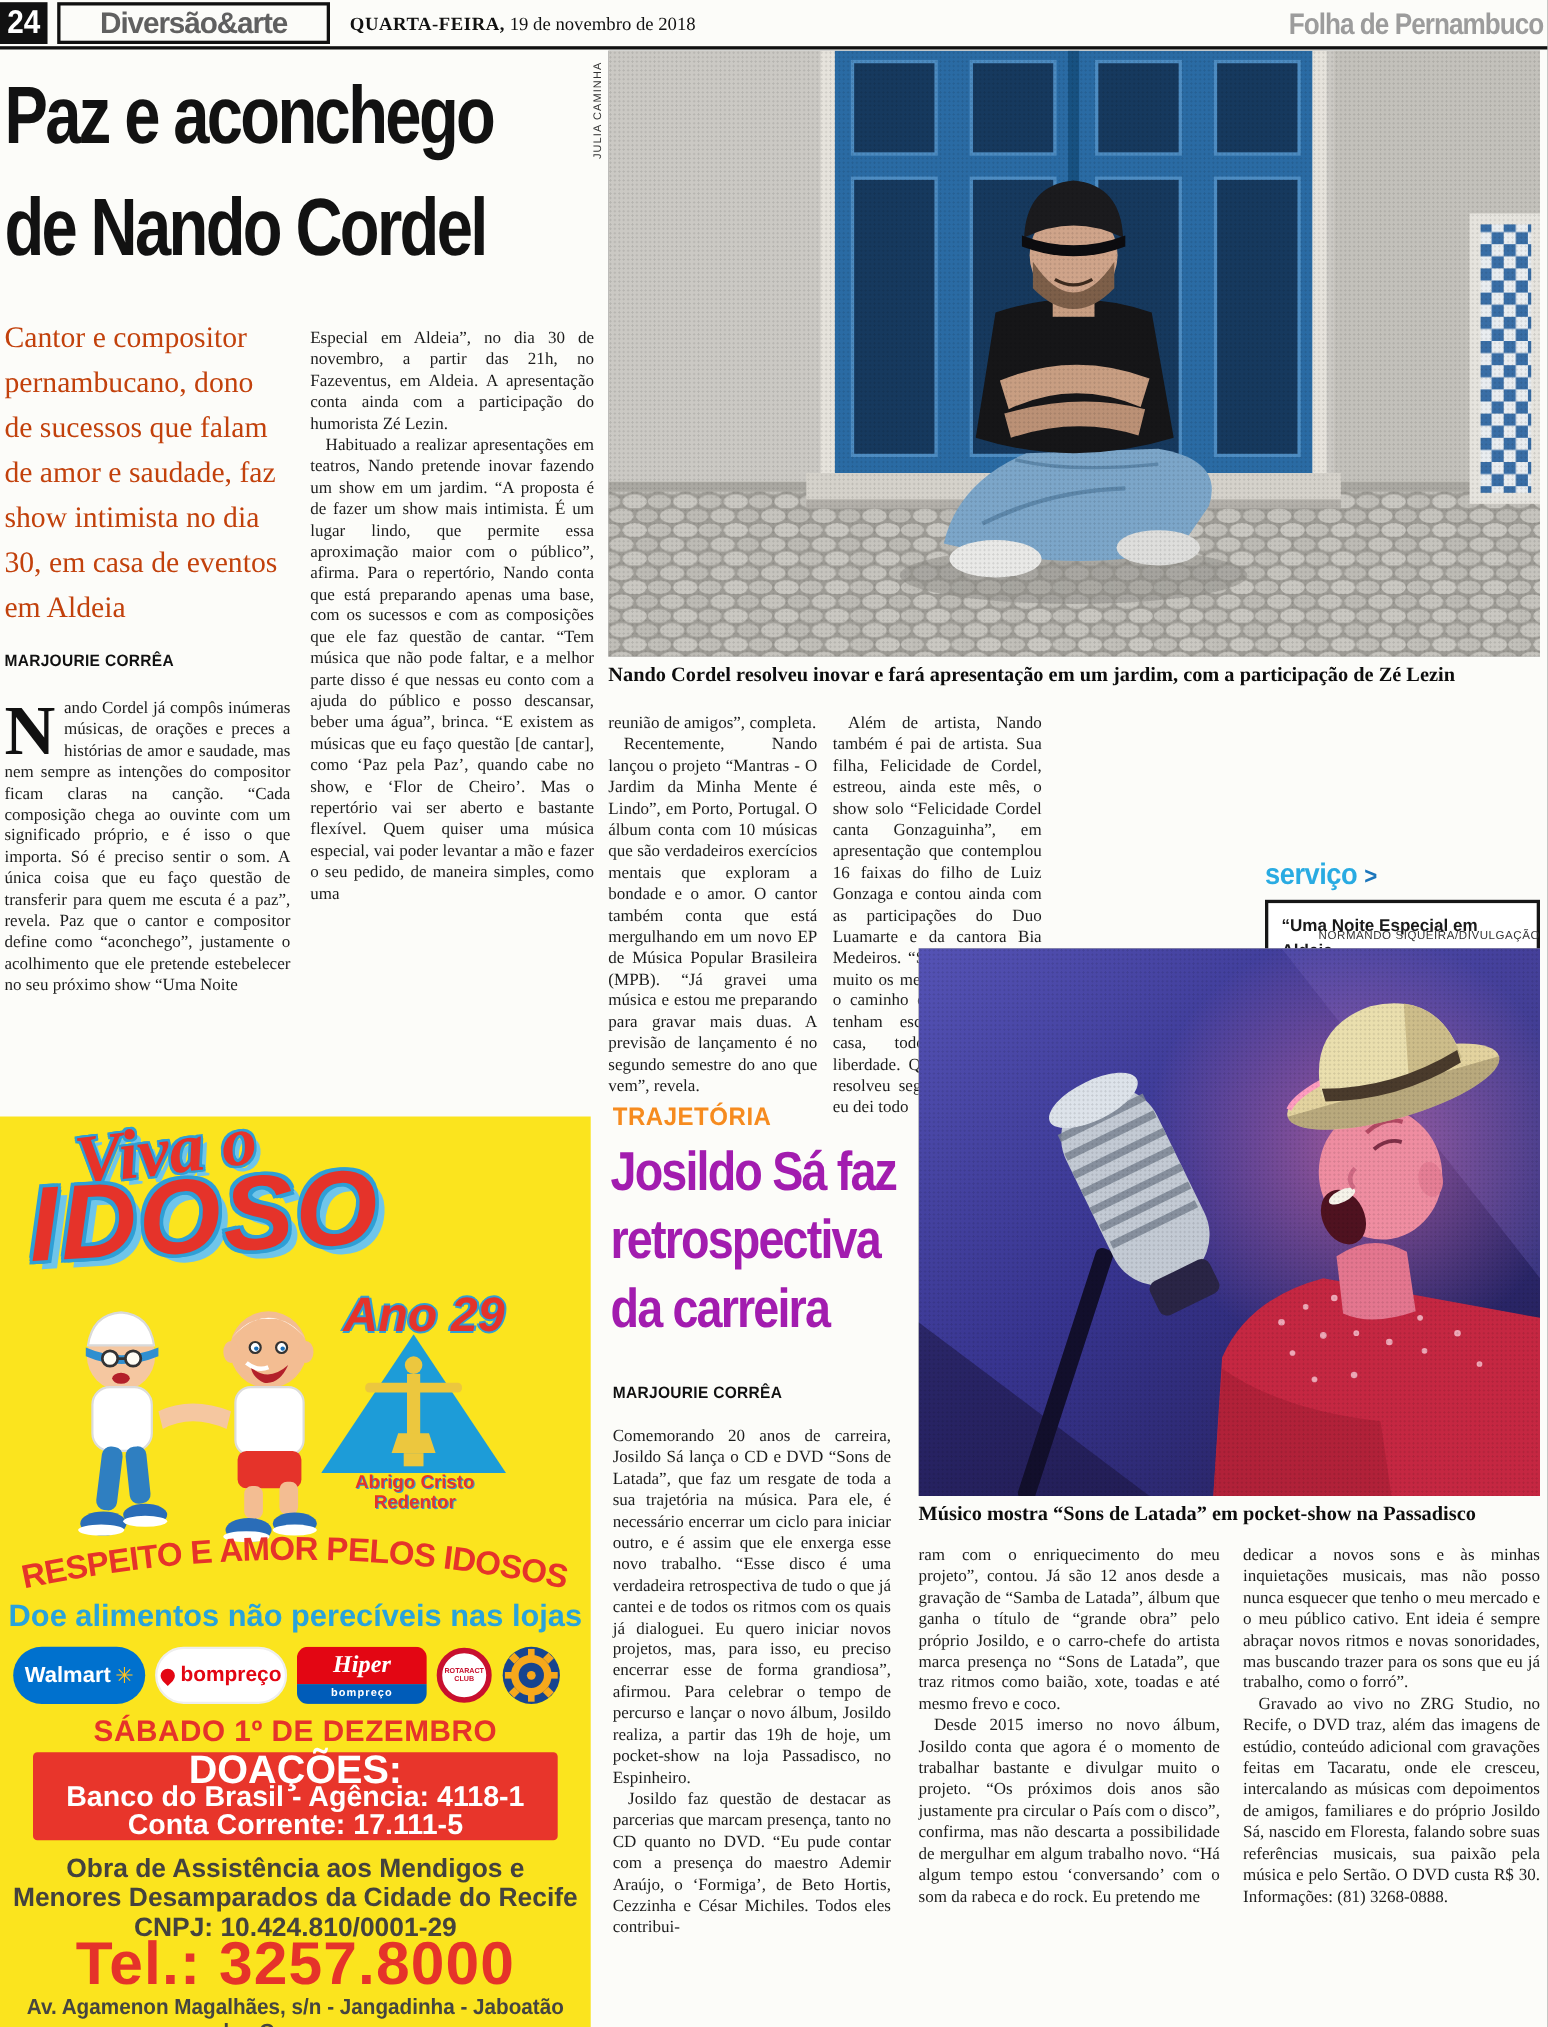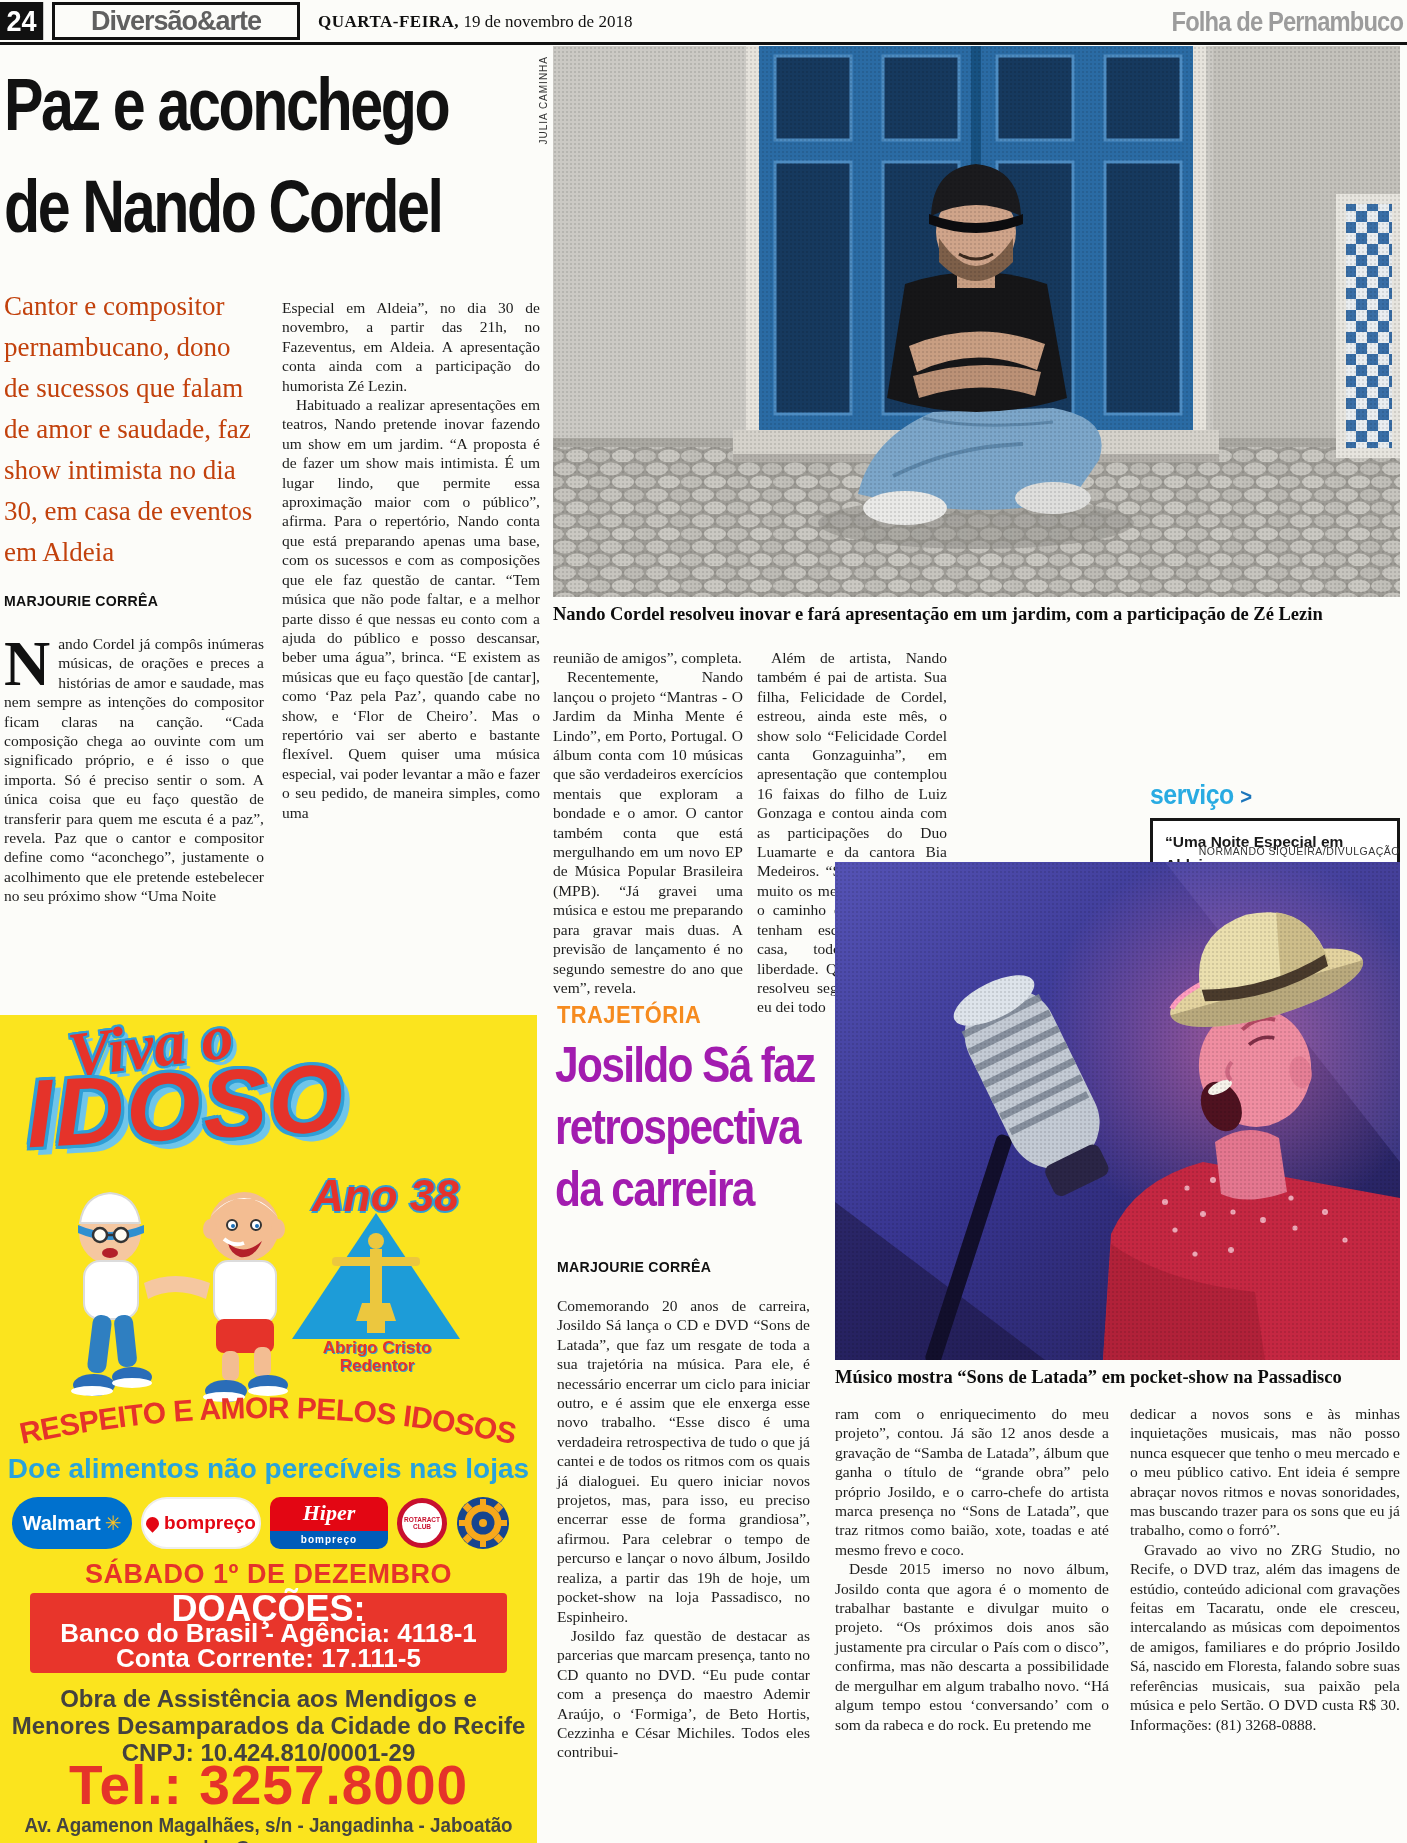--- a/index.html
+++ b/index.html
@@ -340,21 +340,21 @@
     <p class="ind">Desde 2015 imerso no novo álbum, Josildo conta que agora é o momento de trabalhar bastante e divulgar muito o projeto. “Os próximos dois anos são justamente pra circular o País com o disco”, confirma, mas não descarta a possibilidade de mergulhar em algum trabalho novo. “Há algum tempo estou ‘conversando’ com o som da rabeca e do rock. Eu pretendo me</p>
   </div>
   <div class="col" style="left:1130px; top:1404px; width:270px; height:439px;">
     <p>dedicar a novos sons e às minhas inquietações musicais, mas não posso nunca esquecer que tenho o meu mercado e o meu público cativo. Ent ideia é sempre abraçar novos ritmos e novas sonoridades, mas buscando trazer para os sons que eu já trabalho, como o forró”.</p>
     <p class="ind">Gravado ao vivo no ZRG Studio, no Recife, o DVD traz, além das imagens de estúdio, conteúdo adicional com gravações feitas em Tacaratu, onde ele cresceu, intercalando as músicas com depoimentos de amigos, familiares e do próprio Josildo Sá, nascido em Floresta, falando sobre suas referências musicais, sua paixão pela música e pelo Sertão. O DVD custa R$ 30. Informações: (81) 3268-0888.</p>
   </div>
 
   <div class="ad">
     <div class="ad-script">Viva o</div>
     <div class="ad-idoso">IDOSO</div>
-    <div class="ad-ano">Ano 38</div>
+    <div class="ad-ano">Ano 29</div>
 
     <svg class="ad-couple" viewBox="0 0 252 250">
 
       <g>
         <circle cx="62" cy="60" r="31" fill="#f5c7a0"></circle>
         <path d="M32 50 Q36 22 62 20 Q88 22 92 50 Z" fill="#fff" stroke="#d9d9d9" stroke-width="2"></path>
         <path d="M30 52 Q62 66 96 52 L96 60 Q62 74 30 60 Z" fill="#2f8fd0"></path>
         <circle cx="52" cy="62" r="7" fill="#fffdf5" stroke="#333" stroke-width="2.5"></circle>
         <circle cx="73" cy="62" r="7" fill="#fffdf5" stroke="#333" stroke-width="2.5"></circle>
         <line x1="59" y1="62" x2="66" y2="62" stroke="#333" stroke-width="2.5"></line>

